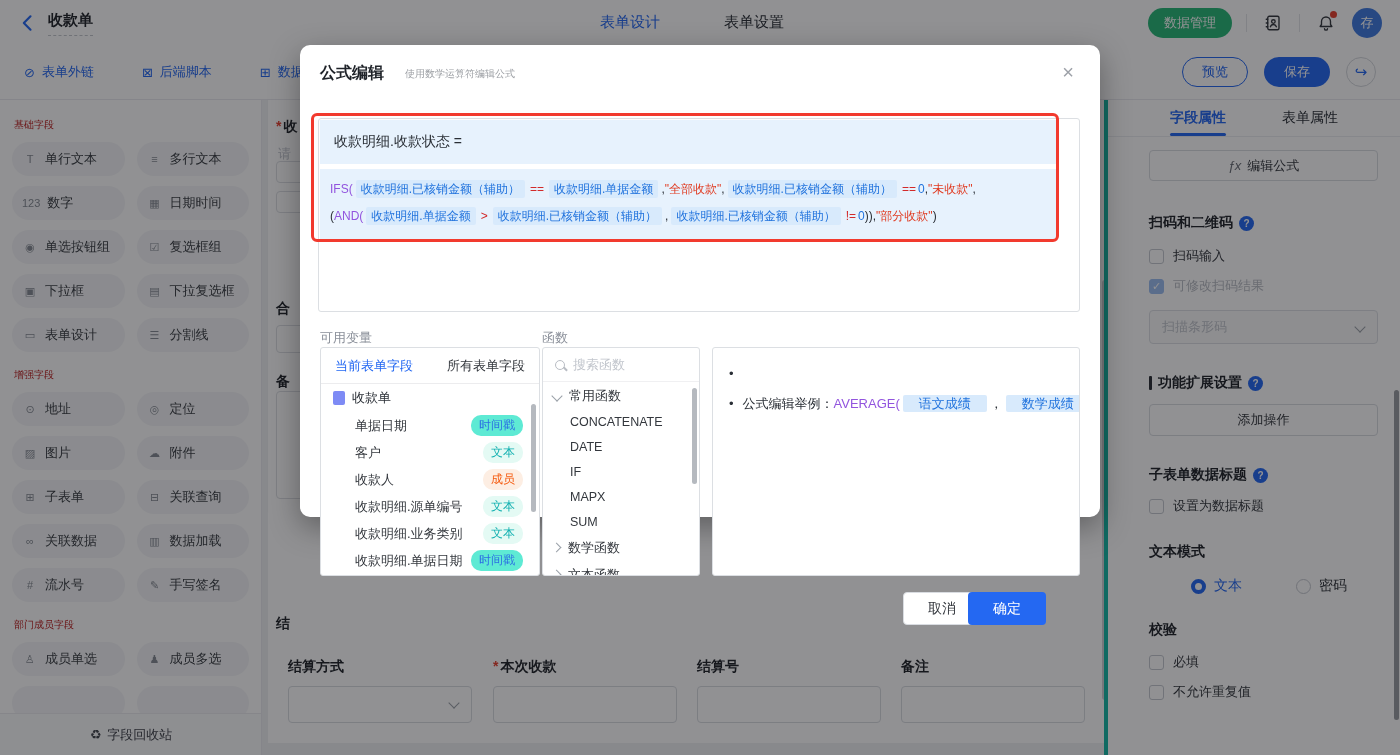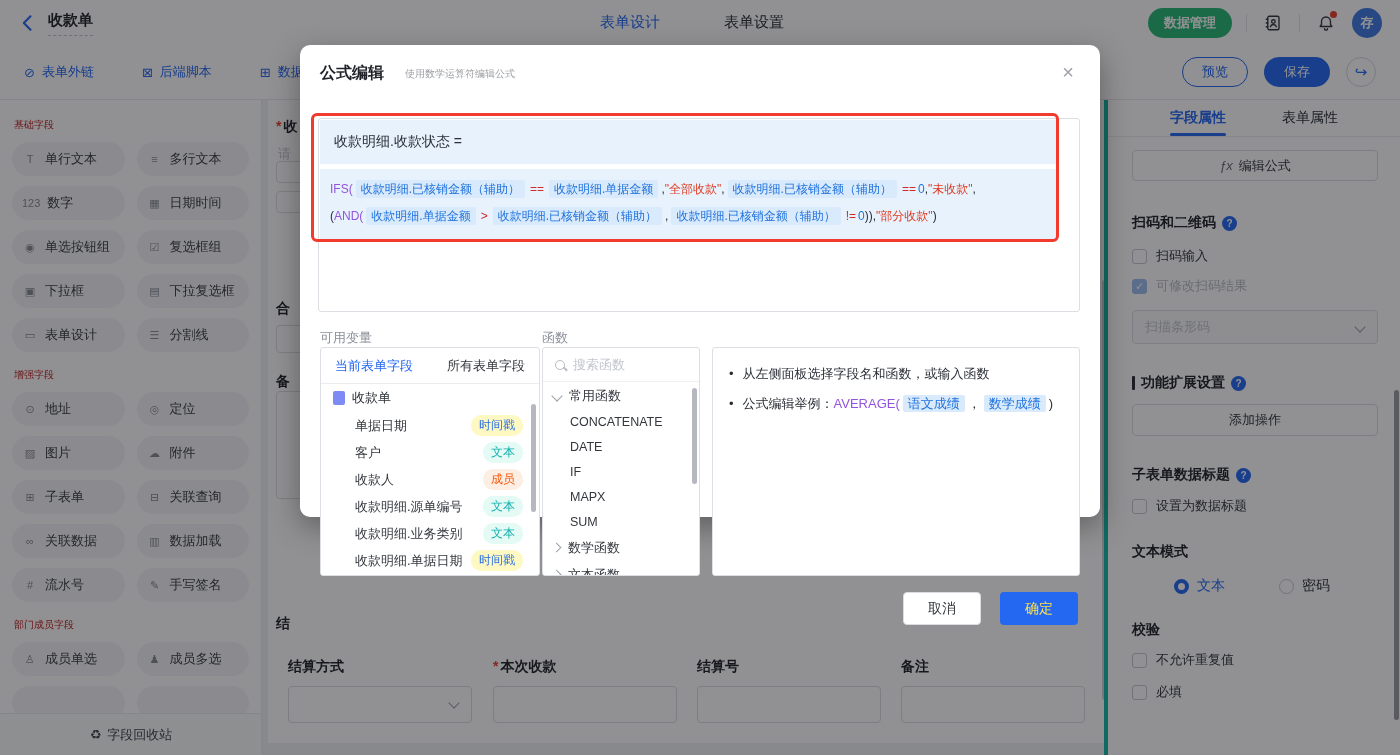--- a/index.html
+++ b/index.html
@@ -7,21 +7,21 @@
   .stage { position:relative; width:1400px; height:755px; overflow:hidden; background:#eef0f3; }
 
   
   .hdr { position:absolute; left:0; top:0; width:1400px; height:45px; background:#fff; display:flex; align-items:center; padding:0 18px; z-index:1; }
   .hdr-back { display:flex; align-items:center; cursor:pointer; margin-right:10px; }
   .hdr-title { position:relative; font-size:15px; font-weight:bold; color:#1f2329; padding-bottom:4px; }
   .hdr-title::after { content:""; position:absolute; left:0; right:0; bottom:-2px; border-bottom:1px dashed #c3c7cd; }
   .hdr-tabs { position:absolute; left:600px; top:0; height:45px; display:flex; align-items:center; gap:64px; }
   .hdr-tab { font-size:15px; color:#2a2f36; cursor:pointer; }
   .hdr-tab.active { color:#2468f2; }
-  .hdr-right { margin-left:auto; display:flex; align-items:center; gap:14px;font-weight:bold; }
+  .hdr-right { margin-left:auto; display:flex; align-items:center; gap:14px; }
   .pill-green { background:#27b877; color:#fff; font-size:13px; padding:6px 16px; border-radius:16px; cursor:pointer; }
   .vdiv { width:1px; height:18px; background:#e2e4e8; }
   .ic-btn { position:relative; width:24px; height:24px; display:flex; align-items:center; justify-content:center; cursor:pointer; }
   .red-dot { position:absolute; right:1px; top:0; width:7px; height:7px; border-radius:50%; background:#e8402f; }
   .avatar { width:30px; height:30px; border-radius:50%; background:#3f7ae0; color:#fff; font-size:13px; display:flex; align-items:center; justify-content:center; cursor:pointer; }
 
   
   .tbr { position:absolute; left:0; top:45px; width:1400px; height:55px; background:#fff; border-bottom:1px solid #e9eaee; display:flex; align-items:center; padding:0 24px; z-index:1; }
   .tbr-link { display:flex; align-items:center; gap:7px; color:#2468f2; font-size:13px; margin-right:48px; cursor:pointer; }
   .tbr-link .glyph { font-size:13px; }
@@ -51,21 +51,21 @@
   .bf-label { font-size:14px; font-weight:bold; color:#1f2329; margin-bottom:10px; }
   .bf-input { position:relative; height:37px; border:1px solid #d9dce1; border-radius:4px; background:#fff; cursor:text; }
   .cv-scroll { position:absolute; left:840px; top:180px; width:6px; height:420px; border-radius:3px; background:#cfd2d6; }
 
   
   .rp { position:absolute; left:1104px; top:100px; width:296px; height:655px; background:#fff; border-left:4px solid #14b8a6; z-index:1; }
   .rp-tabs { height:37px; border-bottom:1px solid #ebedf0; display:flex; align-items:stretch; justify-content:space-around; padding:0 34px; }
   .rp-tab { position:relative; display:flex; align-items:center; font-size:14px; color:#2a2f36; cursor:pointer; }
   .rp-tab.active { color:#2468f2; font-weight:bold; }
   .rp-tab.active::after { content:""; position:absolute; left:0; right:0; bottom:0; height:3px; background:#2468f2; border-radius:2px; }
-  .rp-body { padding:12px 22px 0 24px; }
+  .rp-body { padding:12px 22px 0 41px; }
   .rp-btn { height:31px; border:1px solid #d9dce1; border-radius:4px; display:flex; align-items:center; justify-content:center; gap:6px; font-size:13px; color:#33373d; background:#fff; cursor:pointer; }
   .rp-sec { display:flex; align-items:center; gap:6px; font-size:14px; font-weight:bold; color:#1f2329; }
   .rp-sec .bar { width:3px; height:14px; background:#2a2f36; border-radius:1px; }
   .help-ic { width:15px; height:15px; border-radius:50%; background:#2468f2; color:#fff; font-size:10px; display:flex; align-items:center; justify-content:center; cursor:pointer; }
   .cb-row { display:flex; align-items:center; gap:9px; font-size:13px; color:#33373d; }
   .cb { width:15px; height:15px; border:1px solid #c5c9d0; border-radius:3px; background:#fff; flex:0 0 auto; cursor:pointer; }
   .cb.on-dis { background:#9cbdf0; border-color:#9cbdf0; color:#fff; font-size:11px; line-height:13px; text-align:center; }
   .txt-dis { color:#b8bcc3; }
   .rp-select { position:relative; height:34px; border:1px solid #dcdfe3; border-radius:4px; background:#fafafa; display:flex; align-items:center; padding:0 12px; font-size:13px; color:#c1c5cc; cursor:pointer; }
   .radio-row { display:flex; align-items:center; gap:54px; padding-left:42px; font-size:14px; }
@@ -102,33 +102,33 @@
   .m-lbl { position:absolute; font-size:13px; color:#8a8f99; }
   .m-panel { position:absolute; border:1px solid #dcdfe3; border-radius:3px; background:#fff; overflow:hidden; }
   .v-tabs { height:36px; border-bottom:1px solid #ececee; display:flex; align-items:center; justify-content:space-between; padding:0 14px; }
   .v-tab { font-size:13px; color:#33373d; cursor:pointer; }
   .v-tab.active { color:#2468f2; }
   .tree-root { height:28px; display:flex; align-items:center; gap:7px; padding-left:12px; font-size:13px; color:#2a2f36; cursor:pointer; }
   .doc-ic { width:12px; height:14px; background:#7e8bf5; border-radius:2px; }
   .tree-row { height:27px; display:flex; align-items:center; padding:0 16px 0 34px; font-size:13px; color:#33373d; cursor:pointer; }
   .tree-row .lb { flex:1; white-space:nowrap; overflow:hidden; }
   .badge { font-size:12px; padding:2px 8px; border-radius:10px; white-space:nowrap; }
-  .badge.time { color:#2b6fe3; background:#fef9c3;text-align:right; }
+  .badge.time { color:#2b6fe3; background:#5eead4;text-align:right; }
   .badge.text { color:#13b1b1; background:#e4faf4; }
   .badge.member { color:#f55a0e; background:#fdeee3; }
   .panel-scroll { position:absolute; width:5px; border-radius:3px; background:#b5b9bf; }
   .f-search { height:34px; display:flex; align-items:center; gap:8px; padding:0 12px; border-bottom:1px solid #f0f0f2; font-size:13px; color:#c1c5cc; cursor:text; }
   .f-group { height:27px; display:flex; align-items:center; gap:8px; padding:0 10px; font-size:13px; color:#33373d; cursor:pointer; }
   .f-item { height:25px; display:flex; align-items:center; padding-left:27px; font-size:12.5px; color:#33373d; cursor:pointer; }
   .m-help { padding:16px 16px; }
   .h-row { display:flex; gap:9px; font-size:13px; color:#2a2f36; line-height:20px; margin-bottom:10px; white-space:nowrap; }
   .h-row .dot { color:#2a2f36; }
-  .h-row .seg-chip { padding:1px 5px; }
+  .h-row .seg-chip { padding:1px 16px; }
   .m-cancel { position:absolute; left:603px; top:547px; width:78px; height:33px; border:1px solid #d9dce1; border-radius:4px; background:#fff; font-size:14px; color:#33373d; display:flex; align-items:center; justify-content:center; cursor:pointer; }
-  .m-ok { position:absolute; left:700px; top:547px; width:78px; height:33px; border-radius:4px; background:#2468f2; font-size:14px; color:#fde047; display:flex; align-items:center; justify-content:center; cursor:pointer; }
+  .m-ok { position:absolute; left:668px; top:547px; width:78px; height:33px; border-radius:4px; background:#2468f2; font-size:14px; color:#ffffff; display:flex; align-items:center; justify-content:center; cursor:pointer; }
 </style>
 </head>
 <body>
 
 <div class="stage">
 
   <div class="hdr">
     <span class="hdr-back">
       <svg width="20" height="20" viewBox="0 0 24 24" fill="none" stroke="#2468f2" stroke-width="2.6" stroke-linecap="round" stroke-linejoin="round">
           <polyline points="15 4 7 12 15 20"></polyline>
@@ -383,27 +383,27 @@
         </span>
         <span class="r-opt">
           <span class="radio"></span>
           <span class="lb-off">密码</span>
         </span>
       </div>
 
       <div class="rp-sec" style="margin-top:26px;">
         <span>校验</span>
       </div>
+      <div class="cb-row" style="margin-top:14px;">
+        <span class="cb"></span>
+        <span>必填</span>
+      </div>
       <div class="cb-row" style="margin-top:12px;">
         <span class="cb"></span>
         <span>不允许重复值</span>
-      </div>
-      <div class="cb-row" style="margin-top:14px;">
-        <span class="cb"></span>
-        <span>必填</span>
       </div>
 
     </div>
     <div class="rp-scroll"></div>
   </div>
 
   <div class="overlay"></div>
 
   <div class="modal">
     <div class="m-title">公式编辑</div>
@@ -486,21 +486,20 @@
             <span class="chev-r"></span>
             <span>文本函数</span>
           </div>
         </div>
       <div class="panel-scroll" style="right:2px;top:40px;height:96px;"></div>
     </div>
 
     <div class="m-panel m-help" style="left:412px;top:302px;width:368px;height:229px;">
       <div class="h-row">
         <span class="dot">•</span>
-        <span>从左侧面板选择字段名和函数，或输入函数</span>
       </div>
       <div class="h-row">
         <span class="dot">•</span>
         <span id="help-example"><span class="seg-tx">公式编辑举例：</span><span class="seg-kw">AVERAGE(</span><span class="seg-chip">语文成绩</span><span class="seg-tx">，</span><span class="seg-chip">数学成绩</span><span class="seg-tx">)</span></span>
       </div>
     </div>
 
     <div class="m-cancel">取消</div>
     <div class="m-ok">确定</div>
   </div>

